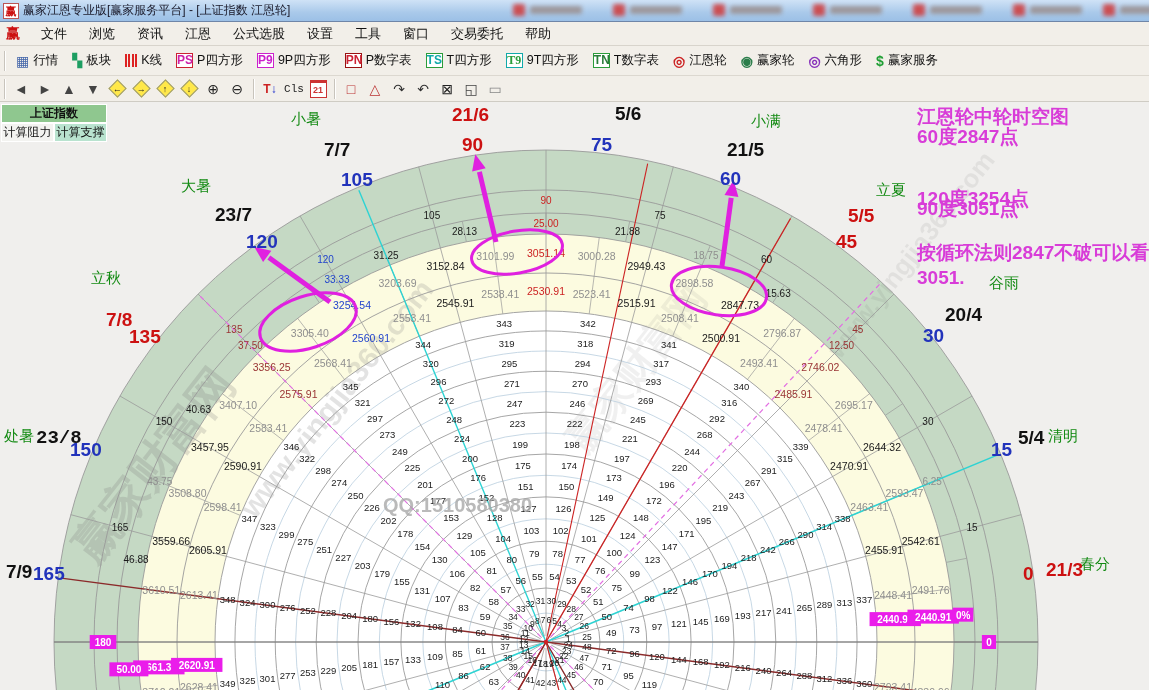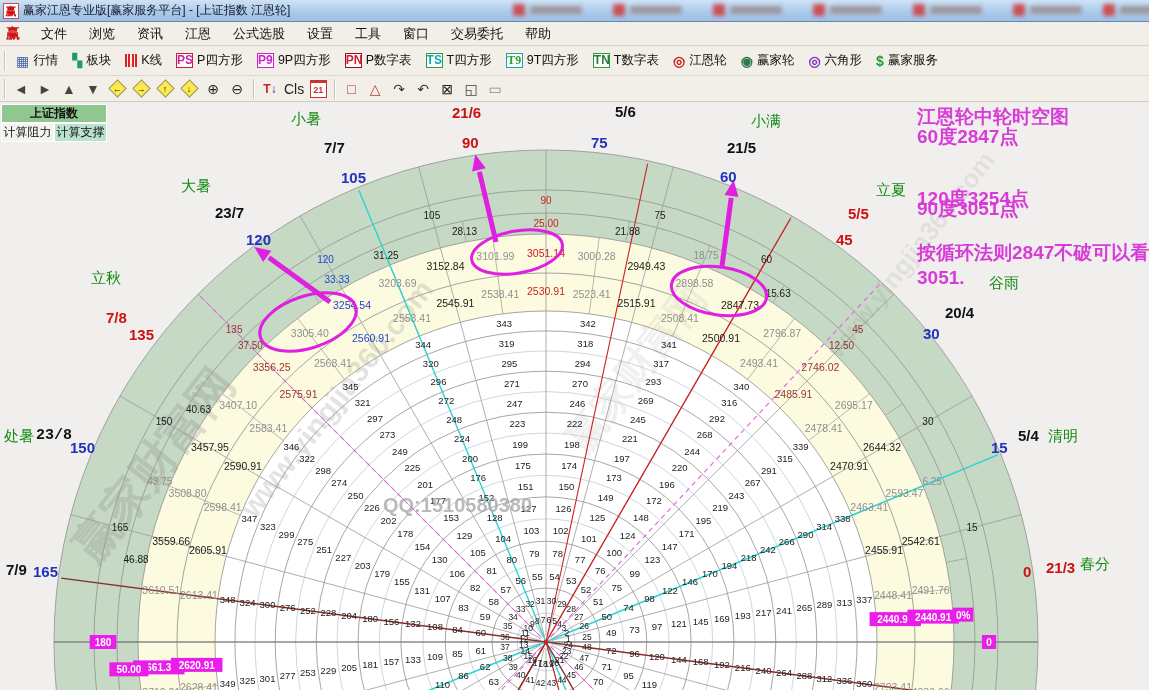--- a/index.html
+++ b/index.html
@@ -48,21 +48,21 @@
     border:1px solid #fff;}
   .panel .pr{background:#cfe7f8;height:17px;line-height:17px;padding-left:2px;border:1px solid #fff;
     font-weight:bold;white-space:nowrap;overflow:hidden;}
   .panel .red{color:#b02030;} .panel .blue{color:#223a9e;}
   .panel .pbtns{display:flex;}
   .panel .pbtn{flex:1;text-align:center;height:17px;line-height:17px;border:1px solid #fff;
     background:#f3f3f0;color:#111;cursor:default;}
   .panel .pbtn.green{background:#b9e3cf;}
   
   #wheel{position:absolute;left:0;top:101px;width:1149px;height:589px;z-index:5;}
-  .rimlab{position:absolute;z-index:20;font-weight:bold;font-size:15px;white-space:nowrap;}
+  .rimlab{position:absolute;z-index:20;font-weight:bold;font-size:19px;white-space:nowrap;}
   .rimlab.season{color:#138a13;font-weight:normal;font-size:15px;}
   .rimlab.k{color:#111;} .rimlab.r{color:#cc1111;} .rimlab.b{color:#2233bb;}
   .ann{position:absolute;z-index:25;color:#d83cd8;font-size:19px;font-weight:bold;white-space:nowrap;}
   svg text{font-family:"Liberation Sans",sans-serif;}
 </style>
 </head>
 <body>
 
 <div class="titlebar">
   <div class="appicon">赢</div>
@@ -200,21 +200,21 @@
         <span>↓</span>
       </span>
     </div>
     <div class="tb2btn" style="color: rgb(34, 34, 34);">⊕</div>
     <div class="tb2btn" style="color: rgb(34, 34, 34);">⊖</div>
     <div class="tbsep"></div>
     <div class="tb2btn tdico">
       <b>T</b>
       <i>↓</i>
     </div>
-    <div class="tb2btn" style="color: rgb(34, 34, 34); font-size: 14px;">Cls</div>
+    <div class="tb2btn" style="color: rgb(34, 34, 34); font-size: 11px; font-family: Liberation Mono, monospace;">Cls</div>
     <div class="tb2btn">
       <span class="ic-cal">21</span>
     </div>
     <div class="tbsep"></div>
     <div class="tb2btn" style="color: rgb(187, 51, 51);">□</div>
     <div class="tb2btn" style="color: rgb(187, 51, 51);">△</div>
     <div class="tb2btn" style="color: rgb(51, 51, 51);">↷</div>
     <div class="tb2btn" style="color: rgb(51, 51, 51);">↶</div>
     <div class="tb2btn" style="color: rgb(34, 34, 34);">⊠</div>
     <div class="tb2btn" style="color: rgb(68, 68, 68);">◱</div>

